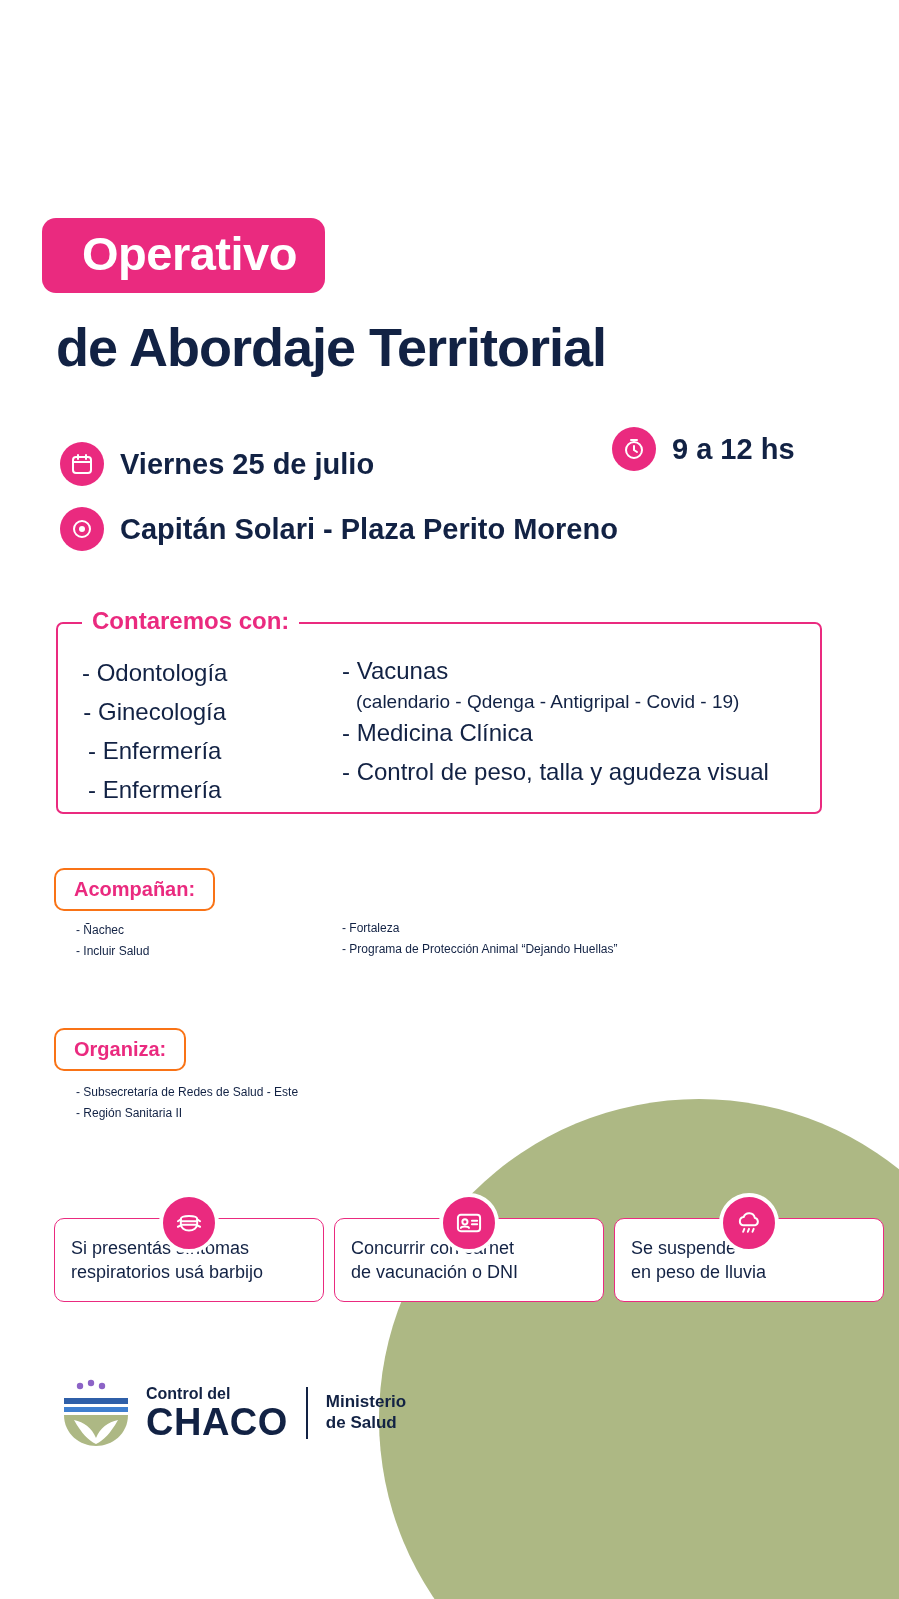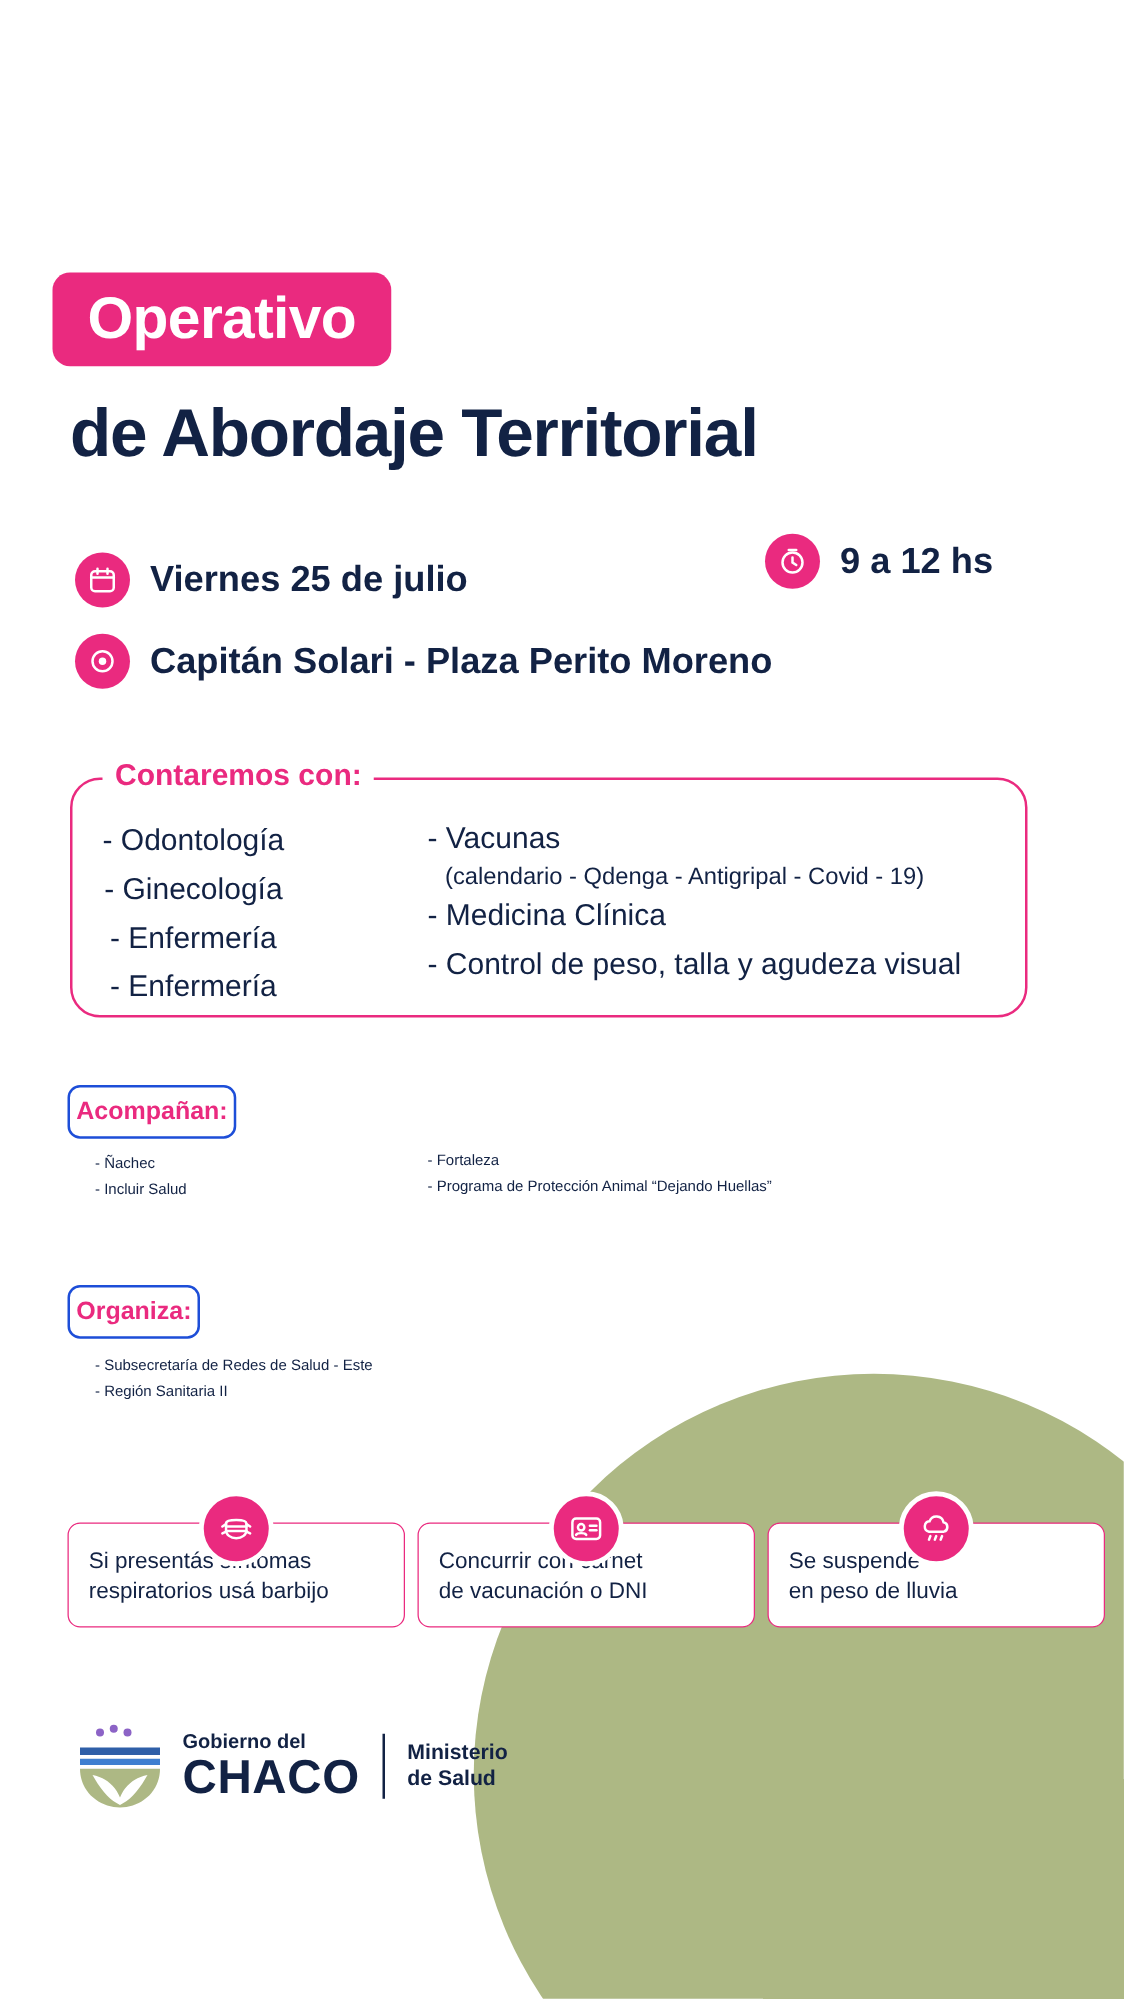--- a/index.html
+++ b/index.html
@@ -39,21 +39,21 @@
   }
 
   
   .title-badge {
     position: absolute;
     left: 42px;
     top: 218px;
     background: #ea2a7f;
     color: #ffffff;
     border-radius: 14px;
-    padding: 12px 28px 16px 28px;
+    padding: 12px 28px 16px 40px;
     font-size: 47px;
     font-weight: bold;
     letter-spacing: -0.5px;
     line-height: 1;
   }
   .title-main {
     position: absolute;
     left: 56px;
     top: 316px;
     color: #122244;
@@ -88,21 +88,21 @@
   }
 
   .row-date  { left: 60px;  top: 442px; }
   .row-time  { left: 612px; top: 427px; }
   .row-place { left: 60px;  top: 507px; }
 
   
   .panel {
     position: absolute;
     border: 2px solid #ea2a7f;
-    border-radius: 24px;
+    border-radius: 7px;
   }
   .services-panel {
     left: 56px;
     top: 622px;
     width: 762px;
     height: 188px;
   }
   .panel-legend {
     position: absolute;
     top: -17px;
@@ -126,26 +126,26 @@
     color: #122244;
     margin-left: 14px;
     line-height: 1.2;
     display: block;
   }
   .svc-item { display: block; white-space: nowrap; }
 
   
   .tag-box {
     position: absolute;
-    border: 2px solid #1d4ed8;
+    border: 2px solid #f97316;
     border-radius: 10px;
     color: #ea2a7f;
     font-size: 20px;
     font-weight: bold;
-    padding: 8px 5px;
+    padding: 8px 18px;
   }
   .tag-acompanan { left: 54px; top: 868px; }
   .tag-organiza  { left: 54px; top: 1028px; }
 
   .list-block {
     position: absolute;
     color: #122244;
     font-size: 12px;
     line-height: 1.72;
   }
@@ -367,21 +367,21 @@
           <circle cx="22" cy="8" r="3.2" fill="#8c63c6"></circle>
           <circle cx="33" cy="5" r="3.2" fill="#8c63c6"></circle>
           <circle cx="44" cy="8" r="3.2" fill="#8c63c6"></circle>
           <path d="M6 20 L70 20 L70 26 L6 26 Z" fill="#2f5fa8"></path>
           <path d="M6 29 L70 29 L70 34 L6 34 Z" fill="#3f7fd0"></path>
           <path d="M6 37 C6 56 22 68 38 68 C54 68 70 56 70 37 Z" fill="#adb884"></path>
           <path d="M16 42 C26 44 34 50 38 60 C42 50 50 44 60 42 C52 56 46 62 38 66 C30 62 24 56 16 42 Z" fill="#ffffff"></path>
         </svg>
       </span>
       <span class="logo-text">
-        <span class="logo-gob">Gobierno del</span>
+        <span class="logo-gob">Control del</span>
         <span class="logo-chaco">CHACO</span>
       </span>
       <span class="logo-divider"></span>
       <span class="logo-min">
         <span>Ministerio</span><br>
         <span>de Salud</span>
       </span>
     </div>
 
   </div>

